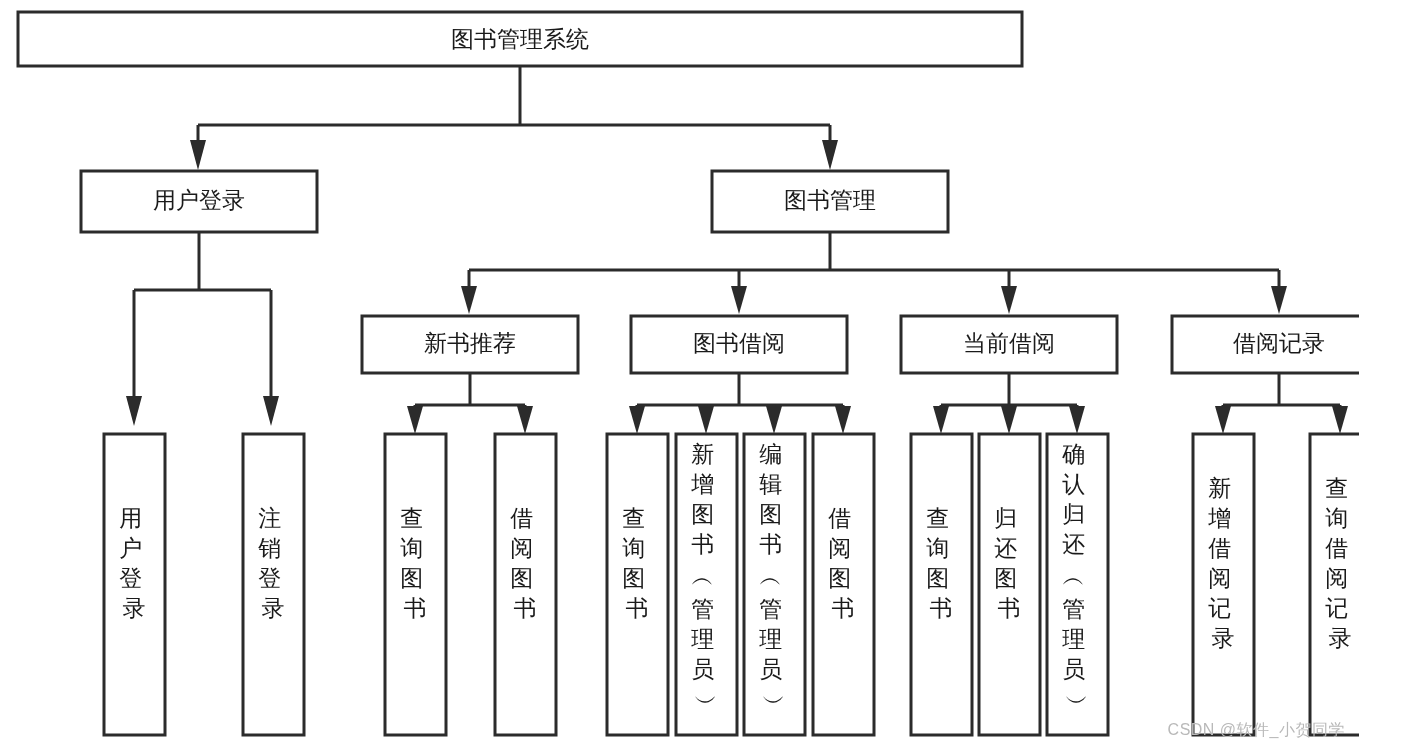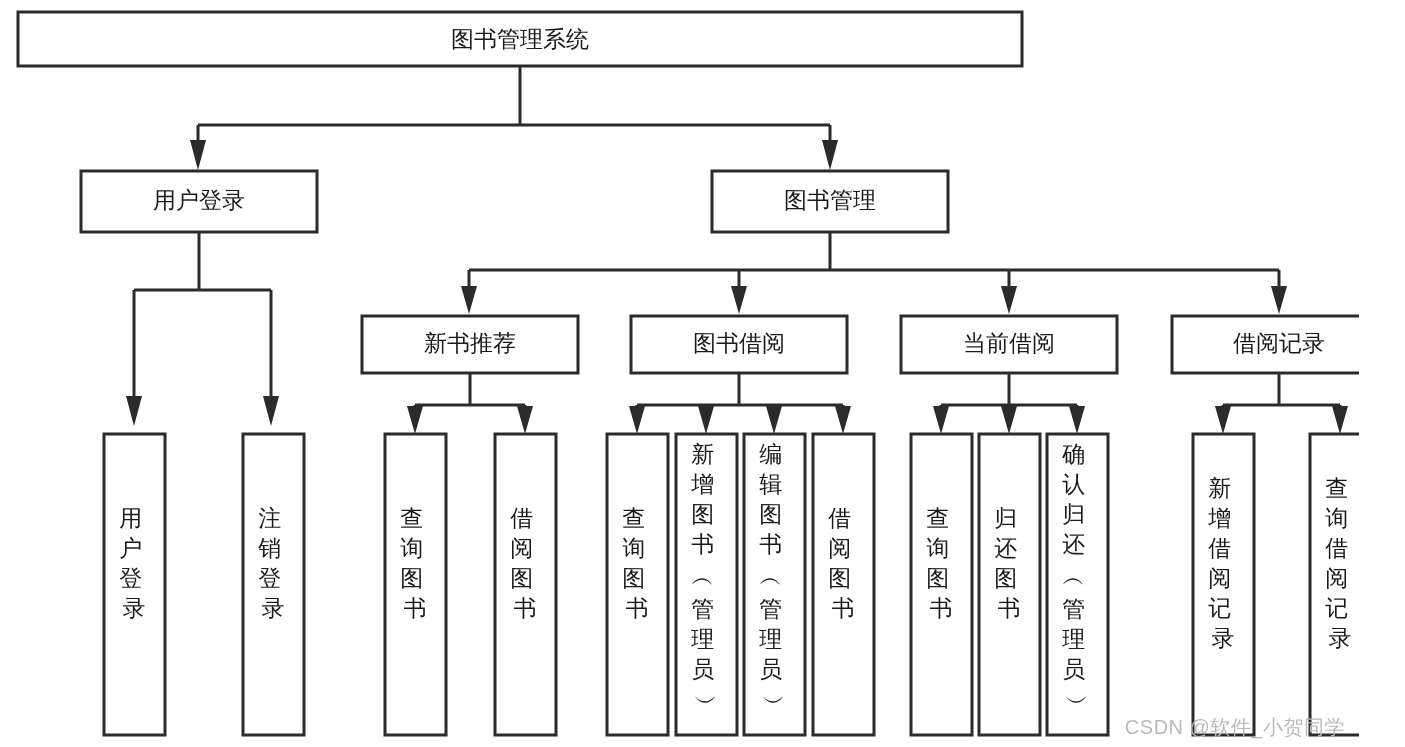--- a/index.html
+++ b/index.html
@@ -52,21 +52,21 @@
     font-family: "Liberation Sans", "DejaVu Sans", sans-serif;
     font-size: 23px;
     fill: #1a1a1a;
     text-anchor: middle;
   }
   .watermark-text {
     position: absolute;
     right: 14px;
     bottom: 6px;
     font-family: "Liberation Sans", "DejaVu Sans", sans-serif;
-    font-size: 20px;
+    font-size: 16px;
     color: #b9b9b9;
     letter-spacing: 0.5px;
     white-space: nowrap;
     user-select: none;
   }
 </style>
 </head>
 <body>
 
 <div id="diagram-root">

